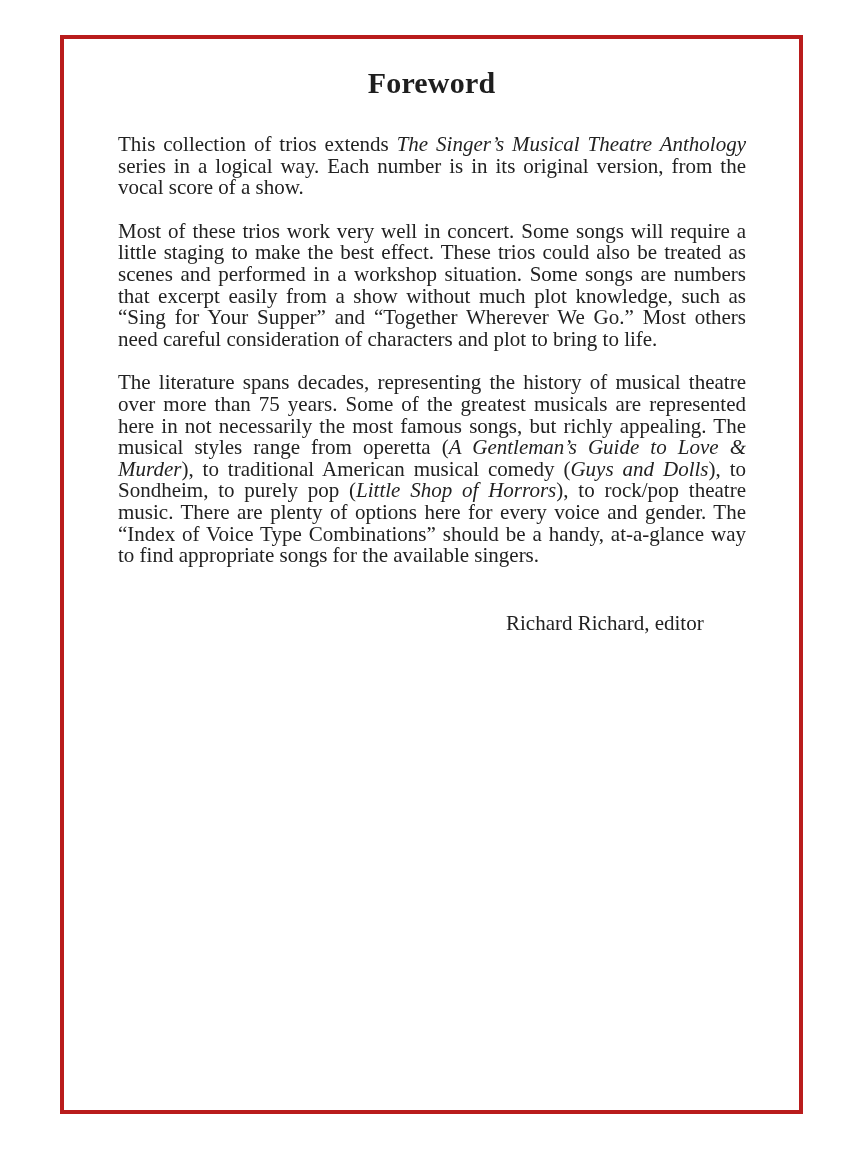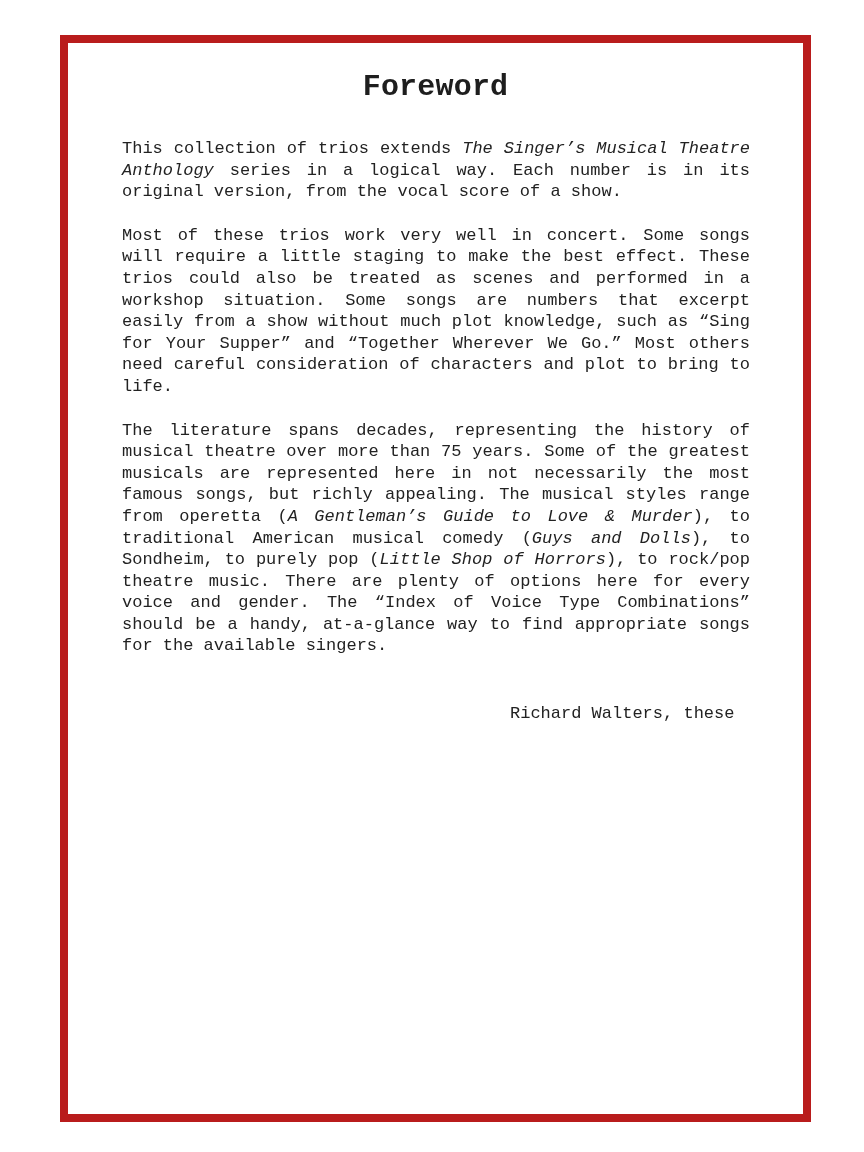--- a/index.html
+++ b/index.html
@@ -14,36 +14,35 @@
     font-family: "Liberation Serif", serif;
     color: #222222;
     overflow: hidden;
   }
   .frame {
     position: absolute;
     left: 60px;
     top: 35px;
     width: 735px;
     height: 1071px;
-    border: 8px solid #b91c1c;
+    border: 4px solid #b91c1c;
     background: #ffffff;
     box-sizing: content-box;
-    font-family: Liberation Mono, monospace;
   }
   h1.page-title {
     margin: 27px 0 0 0;
     text-align: center;
     font-size: 30px;
     font-weight: bold;
     letter-spacing: 0.2px;
     color: #1e1e1e;
   }
   .text-block {
     margin: 34px 53px 0 54px;
-    font-size: 17px;
+    font-size: 21px;
     line-height: 21.6px;
     text-align: justify;
   }
   .text-block p {
     margin: 0 0 22px 0;
   }
   .text-block .it {
     font-style: italic;
   }
   .signature {
@@ -59,17 +58,17 @@
 <div class="sheet">
   <div class="frame">
     <h1 class="page-title">Foreword</h1>
     <div class="text-block">
       <div>
           <p><span>This collection of trios extends </span><span class="it">The Singer’s Musical Theatre Anthology</span><span> series in a logical way. Each number is in its original version, from the vocal score of a show.</span></p>
           <p><span>Most of these trios work very well in concert.  Some songs will require a little staging to make the best effect. These trios could also be treated as scenes and performed in a workshop situation. Some songs are numbers that excerpt easily from a show without much plot knowledge, such as “Sing for Your Supper” and “Together Wherever We Go.” Most others need careful consideration of characters and plot to bring to life.</span></p>
           <p><span>The literature spans decades, representing the history of musical theatre over more than 75 years. Some of the greatest musicals are represented here in not necessarily the most famous songs, but richly appealing. The musical styles range from operetta (</span><span class="it">A Gentleman’s Guide to Love &amp; Murder</span><span>), to traditional American musical comedy (</span><span class="it">Guys and Dolls</span><span>), to Sondheim, to purely pop (</span><span class="it">Little Shop of Horrors</span><span>), to rock/pop theatre music. There are plenty of options here for every voice and gender. The “Index of Voice Type Combinations” should be a handy, at-a-glance way to find appropriate songs for the available singers.</span></p>
         </div>
       <div class="signature">
-        <div>Richard Walters, these</div>
+        <div>Richard Richard, editor</div>
       </div>
     </div>
   </div>
 </div>
 
 </body></html>

